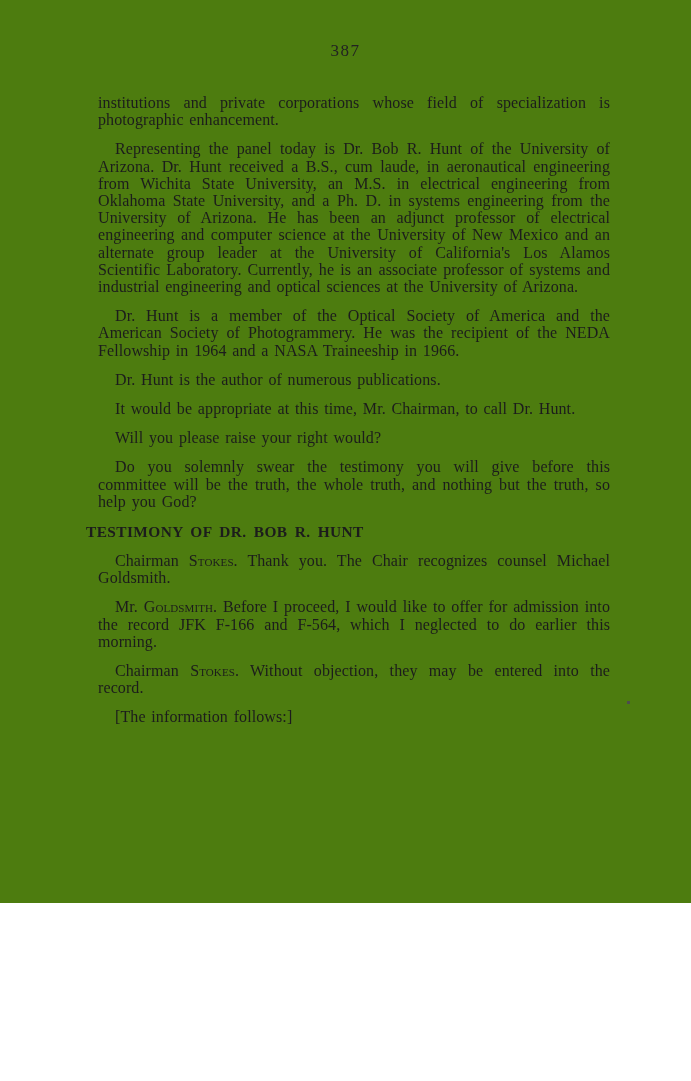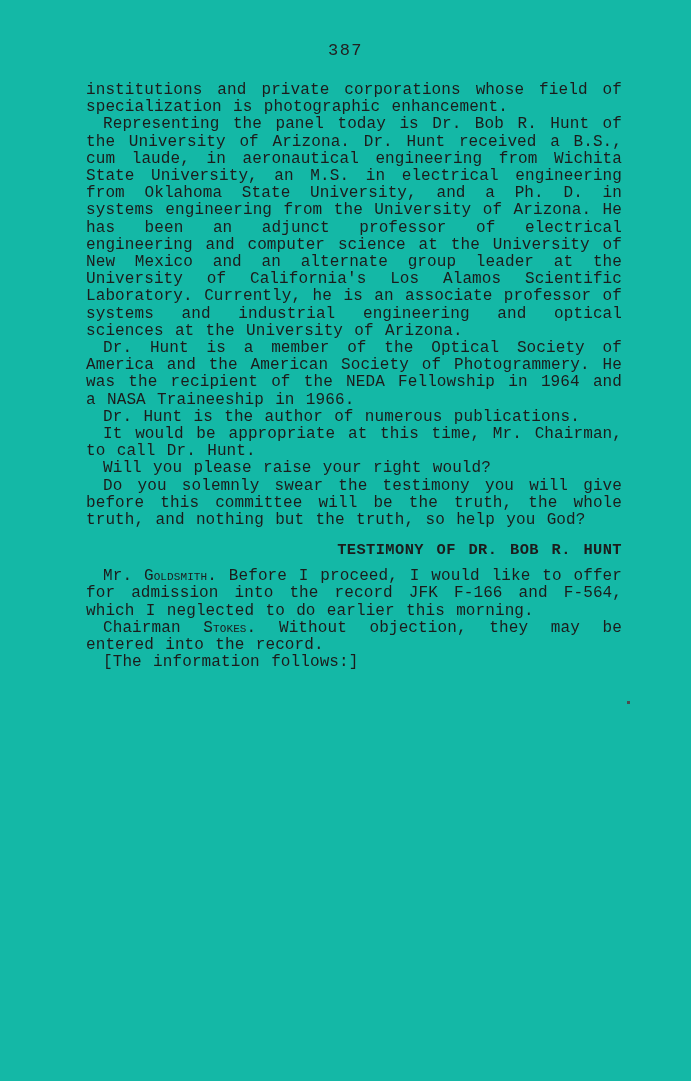--- a/index.html
+++ b/index.html
@@ -3,24 +3,24 @@
 <meta charset="utf-8">
 <style>
   html, body {
     margin: 0;
     padding: 0;
     background: #ffffff;
   }
   .page {
     position: relative;
     width: 691px;
-    height: 1081px;
-    background: #14b8a6;
+    height: 903px;
+    background: #4d7c0f;
     color: #1c1c1c;
-    font-family: Liberation Mono, monospace;
+    font-family: Liberation Serif, serif;
     overflow: hidden;
   }
   .page-number {
     position: absolute;
     top: 41px;
     left: 0;
     width: 100%;
     text-align: center;
     font-size: 17px;
     letter-spacing: 1.5px;
@@ -31,28 +31,28 @@
     left: 86px;
     top: 82px;
     width: 536px;
     font-size: 16px;
     line-height: 17.2px;
     text-align: justify;
     word-spacing: 1.6px;
     letter-spacing: 0.1px;
   }
   .body-text p.para {
-    margin: 0;
+    margin: 12px;
   }
   .body-text p.indent {
     text-indent: 17px;
   }
   .body-text h2.heading {
     margin: 13px 0 9px 0;
-    text-align: right;
+    text-align: left;
     font-size: 15.4px;
     font-weight: bold;
     letter-spacing: 0.4px;
     word-spacing: 3px;
     line-height: 17px;
   }
   .sc {
     font-variant: small-caps;
   }
   .speck {
@@ -72,19 +72,20 @@
 
   <div class="body-text" id="doc-body">
       <p class="para"><span>institutions and private corporations whose field of specialization is photographic enhancement.</span></p>
       <p class="para indent"><span>Representing the panel today is Dr. Bob R. Hunt of the University of Arizona. Dr. Hunt received a B.S., cum laude, in aeronautical engineering from Wichita State University, an M.S. in electrical engineering from Oklahoma State University, and a Ph. D. in systems engineering from the University of Arizona. He has been an adjunct professor of electrical engineering and computer science at the University of New Mexico and an alternate group leader at the University of California's Los Alamos Scientific Laboratory. Currently, he is an associate professor of systems and industrial engineering and optical sciences at the University of Arizona.</span></p>
       <p class="para indent"><span>Dr. Hunt is a member of the Optical Society of America and the American Society of Photogrammery. He was the recipient of the NEDA Fellowship in 1964 and a NASA Traineeship in 1966.</span></p>
       <p class="para indent"><span>Dr. Hunt is the author of numerous publications.</span></p>
       <p class="para indent"><span>It would be appropriate at this time, Mr. Chairman, to call Dr. Hunt.</span></p>
       <p class="para indent"><span>Will you please raise your right would?</span></p>
       <p class="para indent"><span>Do you solemnly swear the testimony you will give before this committee will be the truth, the whole truth, and nothing but the truth, so help you God?</span></p>
       <h2 class="heading"><span>TESTIMONY OF DR. BOB R. HUNT</span></h2>
+      <p class="para indent"><span>Chairman </span><span class="sc">Stokes</span><span>. Thank you. The Chair recognizes counsel Michael Goldsmith.</span></p>
       <p class="para indent"><span>Mr. </span><span class="sc">Goldsmith</span><span>. Before I proceed, I would like to offer for admission into the record JFK F-166 and F-564, which I neglected to do earlier this morning.</span></p>
       <p class="para indent"><span>Chairman </span><span class="sc">Stokes</span><span>. Without objection, they may be entered into the record.</span></p>
       <p class="para indent"><span>[The information follows:]</span></p>
     </div>
 
   <div class="speck"></div>
 </div>
 
 </body></html>

